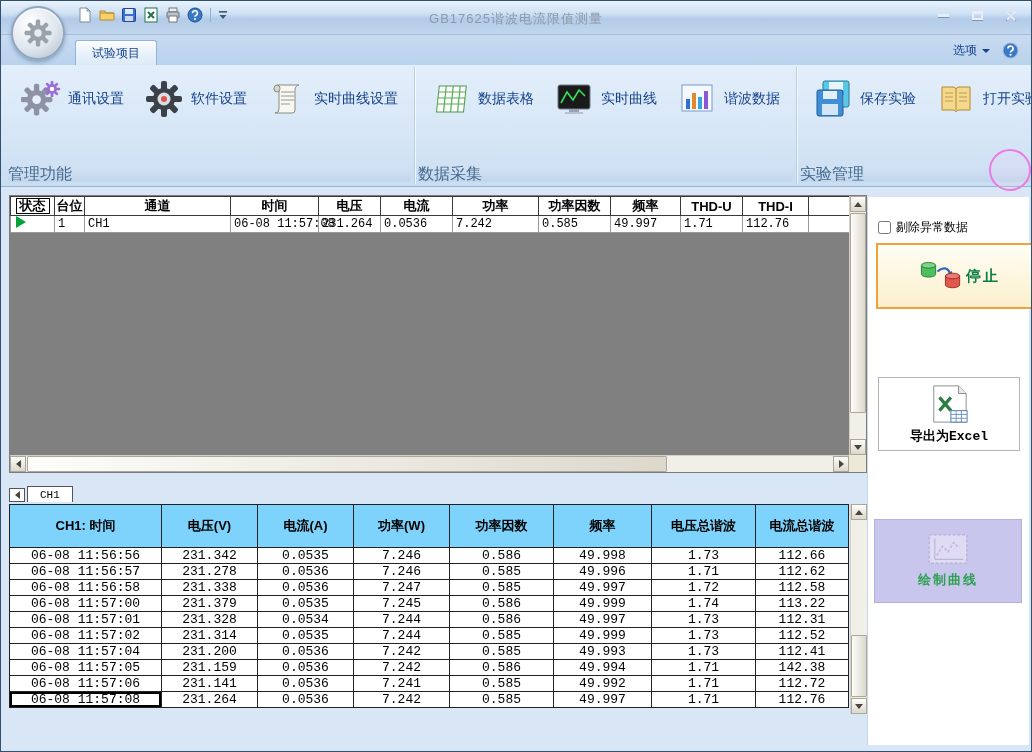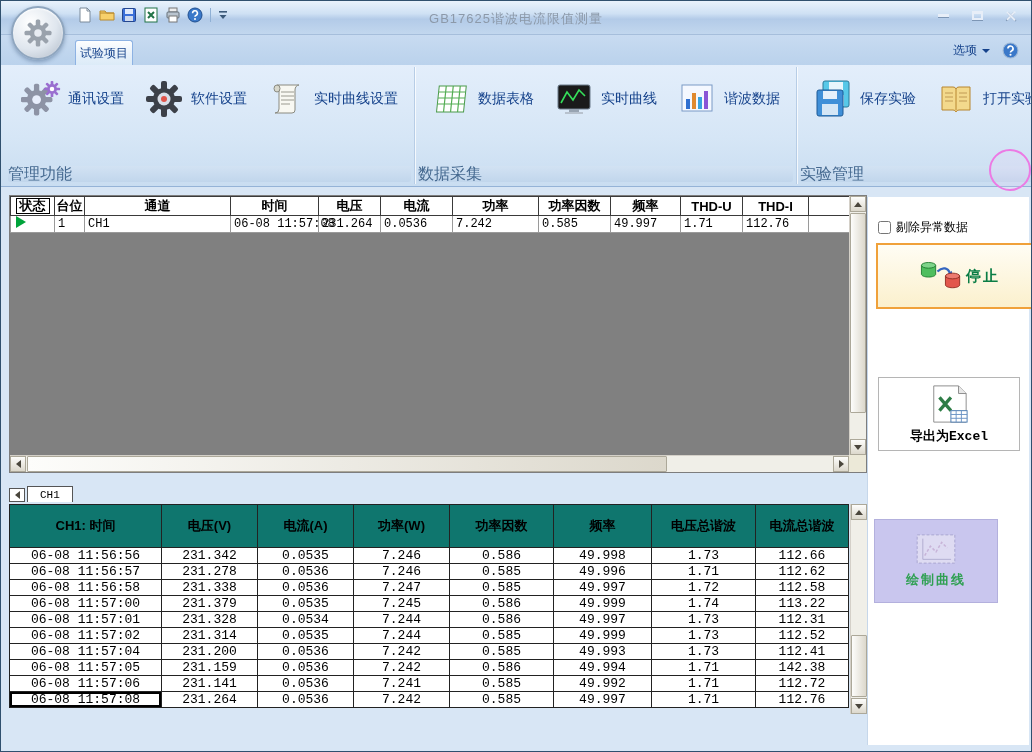--- a/index.html
+++ b/index.html
@@ -28,21 +28,21 @@
   .glyph-min { width:11px; height:3px; background:#e7eef8; box-shadow:0 1px 0 #7d96b5; }
   .glyph-max { width:11px; height:9px; border:2px solid #e7eef8; border-top-width:3px; box-shadow:0 1px 0 #7d96b5; }
   .x-icon { position:relative; width:12px; height:12px; }
   .x-icon::before, .x-icon::after { content:""; position:absolute; left:5px; top:0;
              width:2.4px; height:12px; background:#e7eef8; border-radius:1px; box-shadow:0 1px 0 #7d96b5; }
   .x-icon::before { transform:rotate(45deg); } .x-icon::after { transform:rotate(-45deg); }
 
   
   .tabrow { position:absolute; top:34px; left:0; right:0; height:30px;
             background:linear-gradient(#c8dbf1,#bad2ec); }
-  .ribbon-tab { position:absolute; left:74px; bottom:0; height:25px; padding:0 4px;
+  .ribbon-tab { position:absolute; left:74px; bottom:0; height:25px; padding:0 16px;
                 background:linear-gradient(#fdfeff,#e6f0fa 60%, #dcebf8);
                 border:1px solid #8db2e3; border-bottom:none; border-radius:3px 3px 0 0;
                 font-size:12px; color:#15428b; display:flex; align-items:center; }
   .tabrow-right { position:absolute; right:10px; top:5px; display:flex; align-items:center; gap:10px; }
   .options-dd { display:flex; align-items:center; font-size:12px; color:#15428b; }
   .caret-down { display:inline-block; width:0; height:0; margin-left:5px;
                 border-left:4px solid transparent; border-right:4px solid transparent;
                 border-top:4px solid #15428b; }
 
   
@@ -95,21 +95,21 @@
   .tabstrip { position:absolute; left:8px; top:299px; height:16px; display:flex; align-items:flex-end; gap:2px; }
   .tab-nav { width:16px; height:14px; background:#fff; border:1px solid #555; display:flex; align-items:center; justify-content:center; }
   .ch-tab { height:16px; padding:0 12px; background:#fff; border:1px solid #555; border-bottom:none;
             font-size:11px; font-family:"Liberation Mono","DejaVu Sans Mono",monospace;
             display:flex; align-items:center; }
 
   
   .lower-region { position:absolute; left:8px; top:317px; width:858px; height:210px; }
   .hist-table { width:839px; background:#fff; }
   .hist-table th { border:1px solid #222; font-weight:bold; font-size:13px; height:30px; padding:12px;
-                   background:#0f766e; white-space:nowrap; }
+                   background:#7dd3fc; white-space:nowrap; }
   .hist-table td { border:1px solid #222; font-size:13px; height:15px; line-height:15px; padding:0 2px;
                    text-align:center; font-family:"Liberation Mono","DejaVu Sans Mono",monospace;
                    white-space:nowrap; }
   .selected-row td:first-child { box-shadow:inset 0 0 0 2px #000; }
   .lower-vscroll { height:210px; }
 
   
   .side-panel { position:absolute; left:866px; right:2px; top:10px; bottom:6px; background:#fff;
                 border-left:1px solid #c6d7ea; }
   .cb-row { position:absolute; left:10px; top:22px; display:flex; align-items:center; gap:5px; }
@@ -117,21 +117,21 @@
   .cb-label { font-size:12px; color:#000; }
   .stop-btn { position:absolute; left:8px; top:46px; width:166px; height:66px;
               border:2px solid #f0a13a; background:linear-gradient(#fffdf4,#fbf0cd);
               display:flex; flex-direction:row; align-items:center; justify-content:center; gap:2px; }
   .stop-label { font-size:15px; font-weight:bold; color:#0a7d45; letter-spacing:2px; }
   .export-btn { position:absolute; left:10px; top:180px; width:142px; height:74px;
                 background:#fff; border:1px solid #b5b5b5;
                 display:flex; flex-direction:column; align-items:center; justify-content:center; gap:3px; }
   .export-label { font-size:13px; font-weight:bold; color:#000;
                   font-family:"Liberation Mono","DejaVu Sans Mono",monospace; }
-  .draw-btn { position:absolute; left:6px; top:322px; width:124px; height:84px;
+  .draw-btn { position:absolute; left:6px; top:322px; width:148px; height:84px;
               background:#c9c6ee; border:1px solid #b3b0dd;
               display:flex; flex-direction:column; align-items:center; justify-content:center; gap:6px; }
   .draw-label { font-size:13px; font-weight:bold; color:#2fa052; letter-spacing:2px; }
 
   .highlight-circle { position:absolute; left:988px; top:148px; width:42px; height:42px;
                       border-radius:50%; border:2px solid #ec7ae4; background:rgba(250,205,250,.15);
                       z-index:40; }
 </style>
 </head>
 <body>

